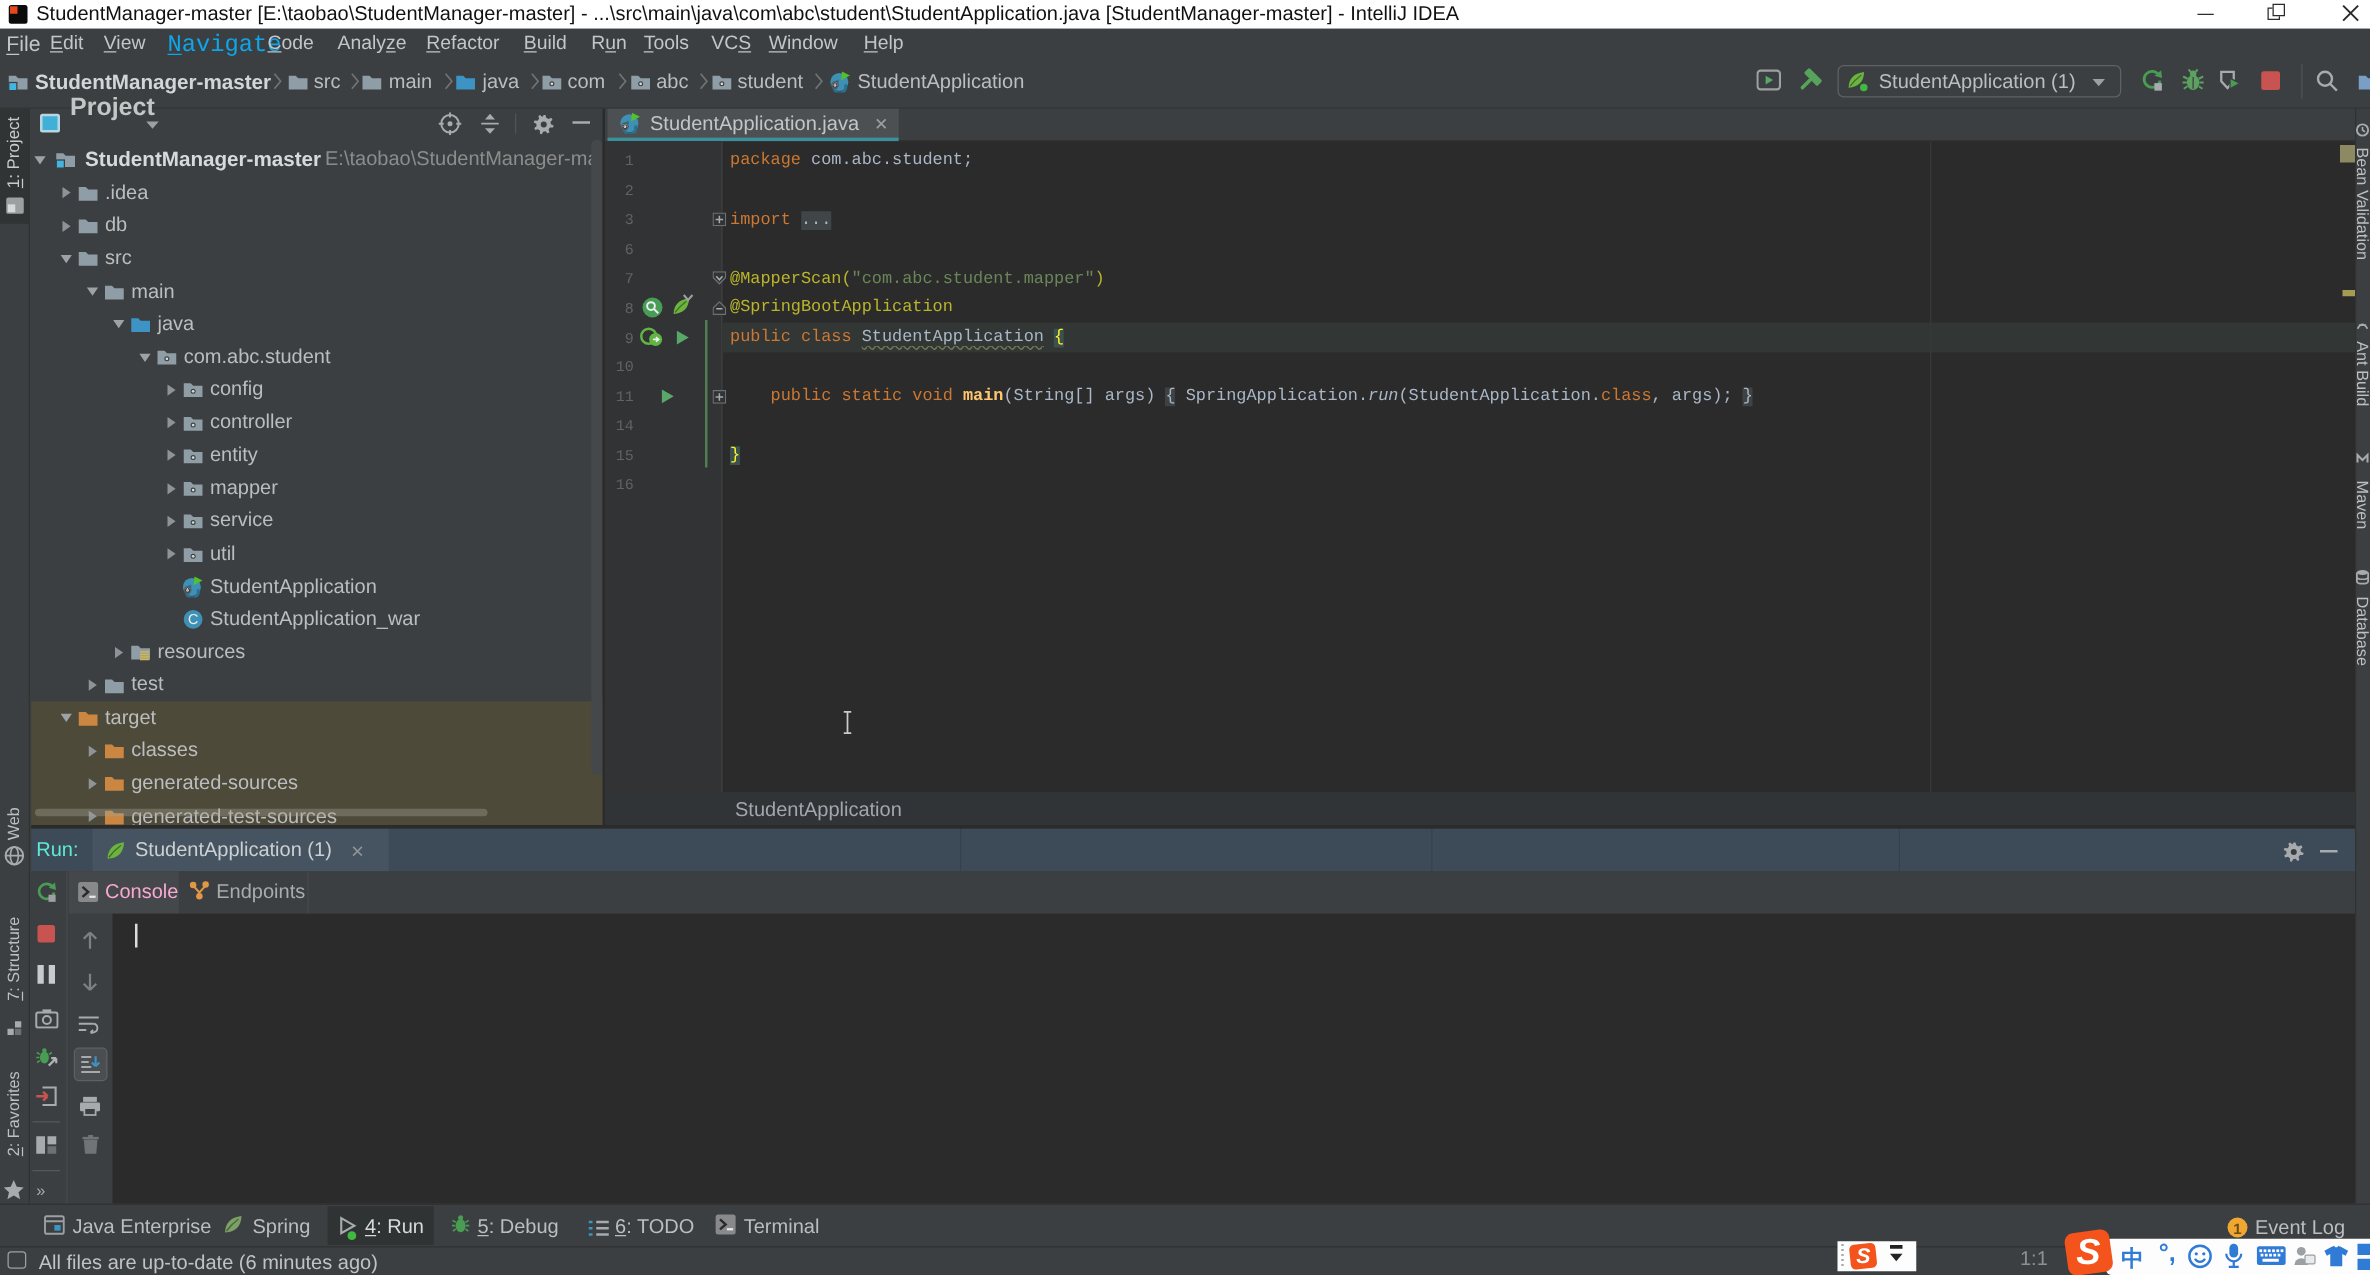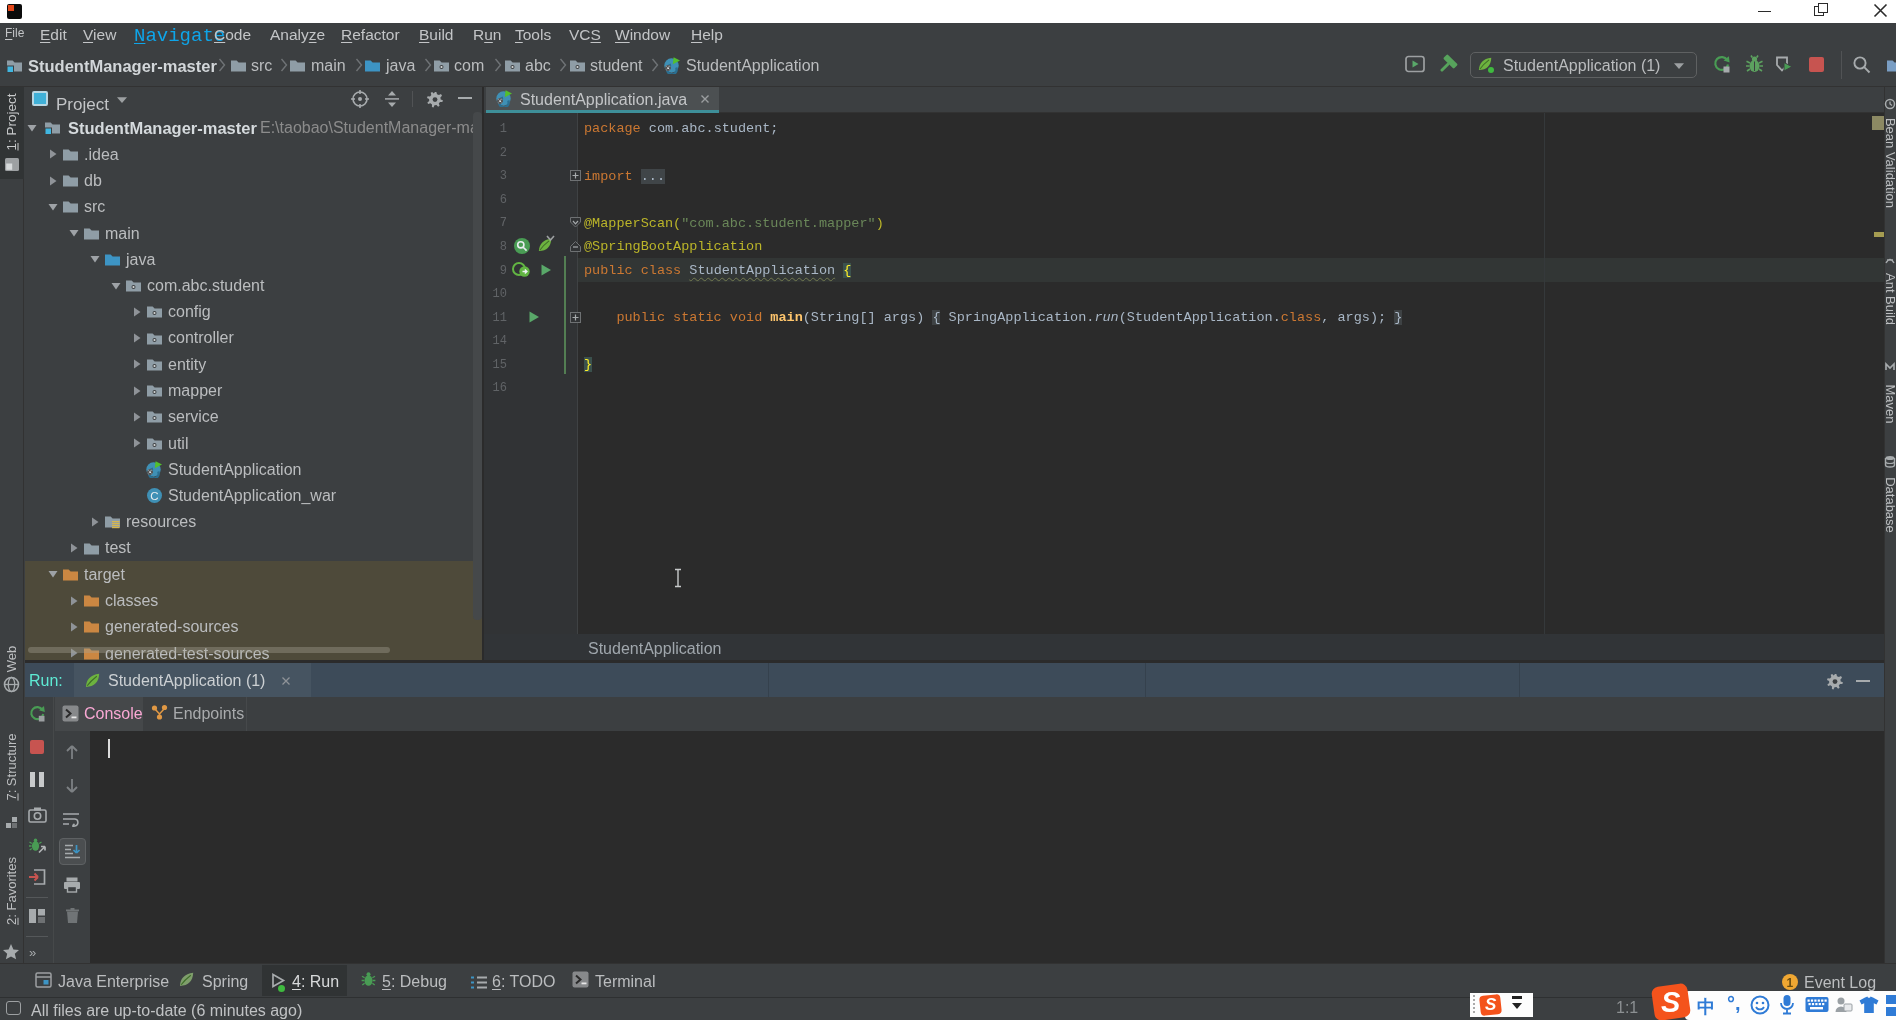--- a/index.html
+++ b/index.html
@@ -12,28 +12,29 @@
 .kw{color:#cc7832;}.pl{color:#a9b7c6;}.ann{color:#bbb529;}.st{color:#6a8759;}.mt{color:#ffc66d;font-weight:bold;}
 .vl{position:absolute;transform:translate(-50%,-50%) rotate(-90deg);white-space:nowrap;color:#bdbfc1;font-size:13px;}
 .vr{position:absolute;transform:translate(-50%,-50%) rotate(90deg);white-space:nowrap;color:#bdbfc1;font-size:13px;}
 .u{text-decoration:underline;text-underline-offset:2px;}
 </style></head><body>
 <div id="app">
 
 <div class="abs" style="left:0;top:0;width:1896px;height:23px;background:#fff;"></div>
 <div class="abs" style="left:7px;top:4px;width:15px;height:15px;background:#0b0b0b;border-radius:2px;"></div>
 <div class="abs" style="left:8px;top:5px;width:6px;height:6px;background:#fc4f1d;opacity:.9;"></div>
+<div class="abs" style="left:29px;top:3px;color:#111;font-size:16px;white-space:pre;">StudentManager-master [E:\taobao\StudentManager-master] - ...\src\main\java\com\abc\student\StudentApplication.java [StudentManager-master] - IntelliJ IDEA</div>
 <div class="abs" style="left:1758px;top:10.5px;width:13px;height:1.7px;background:#2b2b2b;"></div>
 <div class="abs" style="left:1814px;top:6px;width:10px;height:10px;border:1.5px solid #2b2b2b;"></div>
 <div class="abs" style="left:1818px;top:3px;width:10px;height:10px;border:1.5px solid #2b2b2b;background:#fff;"></div>
 <svg width="15" height="15" viewBox="0 0 15 15" style="position:absolute;left:1873px;top:3px;">
       <path d="M1.5 1.5 L13.5 13.5 M13.5 1.5 L1.5 13.5" stroke="#2b2b2b" stroke-width="1.6"></path>
     </svg>
 <div class="abs" style="left:0;top:23px;width:1896px;height:24px;background:#3c3f41;"></div>
-<div class="t" style="left:5px;top:27px;font-size:12px;color:#c3c5c7;"><span class="u">F</span>ile</div>
+<div class="t" style="left:5px;top:27px;font-size:17px;color:#c3c5c7;"><span class="u">F</span>ile</div>
 <div class="t" style="left:40px;top:27px;font-size:15.5px;color:#c3c5c7;"><span class="u">E</span>dit</div>
 <div class="t" style="left:83px;top:27px;font-size:15.5px;color:#c3c5c7;"><span class="u">V</span>iew</div>
 <div class="t" style="left:134px;top:27px;font-size:19px;color:#0ea5e9;font-family:Liberation Mono, monospace;"><span class="u">N</span>avigate</div>
 <div class="t" style="left:214px;top:27px;font-size:15.5px;color:#c3c5c7;"><span class="u">C</span>ode</div>
 <div class="t" style="left:270px;top:27px;font-size:15.5px;color:#c3c5c7;">Analy<span class="u">z</span>e</div>
 <div class="t" style="left:341px;top:27px;font-size:15.5px;color:#c3c5c7;"><span class="u">R</span>efactor</div>
 <div class="t" style="left:419px;top:27px;font-size:15.5px;color:#c3c5c7;"><span class="u">B</span>uild</div>
 <div class="t" style="left:473px;top:27px;font-size:15.5px;color:#c3c5c7;">R<span class="u">u</span>n</div>
 <div class="t" style="left:515px;top:27px;font-size:15.5px;color:#c3c5c7;"><span class="u">T</span>ools</div>
 <div class="t" style="left:569px;top:27px;font-size:15.5px;color:#c3c5c7;">VC<span class="u">S</span></div>
@@ -169,21 +170,21 @@
       <rect x="2" y="9" width="5" height="5" fill="#a7abad"></rect>
       <rect x="8" y="3" width="5" height="5" fill="#a7abad"></rect>
       <rect x="8" y="9" width="5" height="5" fill="#6e7173"></rect>
     </svg>
 <div class="vl" style="left:11px;top:891px;"><span class="u">2</span>: Favorites</div>
 <svg width="18" height="17" viewBox="0 0 18 17" style="position:absolute;left:2px;top:943px;">
       <path d="M9 1 L11.4 6.4 L17 7 L12.8 10.8 L14.1 16.3 L9 13.4 L3.9 16.3 L5.2 10.8 L1 7 L6.6 6.4 Z" fill="#a7abad"></path>
     </svg>
 <div class="abs" style="left:25px;top:87px;width:459px;height:573px;background:#3c3f41;"></div>
 <div class="abs" style="left:32px;top:91px;width:16px;height:15px;background:#40b0d7;border:2px solid #b8d6e2;border-radius:2px;"></div>
-<div class="t" style="left:56px;top:96px;font-size:17px;color:#c3c5c7;">Project</div>
+<div class="t" style="left:56px;top:76px;font-size:20px;color:#c3c5c7;font-weight:bold;">Project</div>
 <svg width="12" height="8" viewBox="0 0 12 8" style="position:absolute;left:116px;top:96px;">
       <path d="M1 1.2 L11 1.2 L6 7 Z" fill="#9da0a2"></path>
     </svg>
 <svg width="20" height="20" viewBox="0 0 20 20" style="position:absolute;left:350px;top:89px;">
       <circle cx="10" cy="10" r="7" fill="none" stroke="#a7abad" stroke-width="1.6"></circle>
       <circle cx="10" cy="10" r="2" fill="#a7abad"></circle>
       <path d="M10 1 L10 5 M10 15 L10 19 M1 10 L5 10 M15 10 L19 10" stroke="#a7abad" stroke-width="1.6"></path>
     </svg>
 <svg width="18" height="18" viewBox="0 0 18 18" style="position:absolute;left:383px;top:90px;">
       <path d="M9 1 L5 5.5 L13 5.5 Z M9 17 L5 12.5 L13 12.5 Z" fill="#a7abad"></path>

